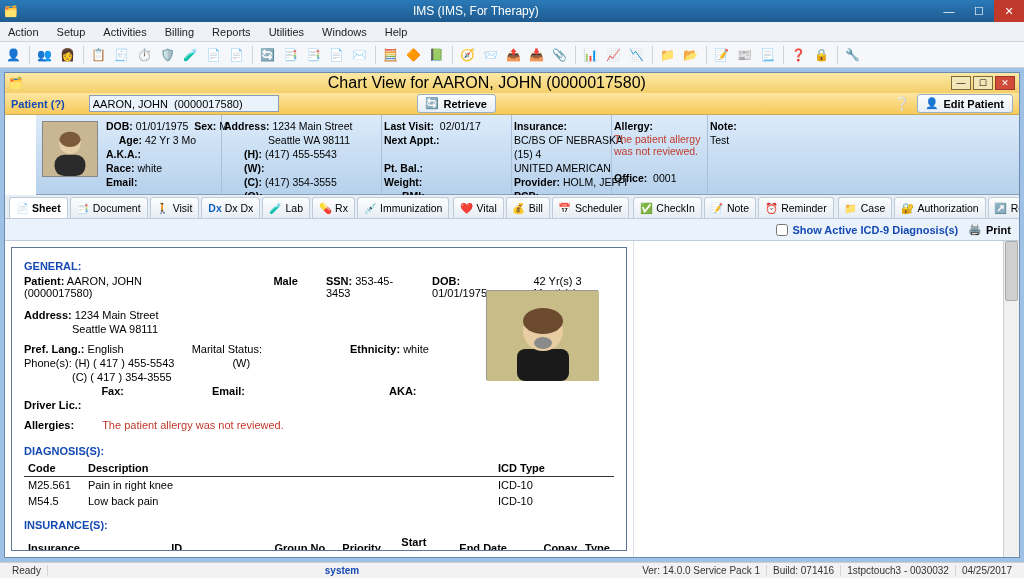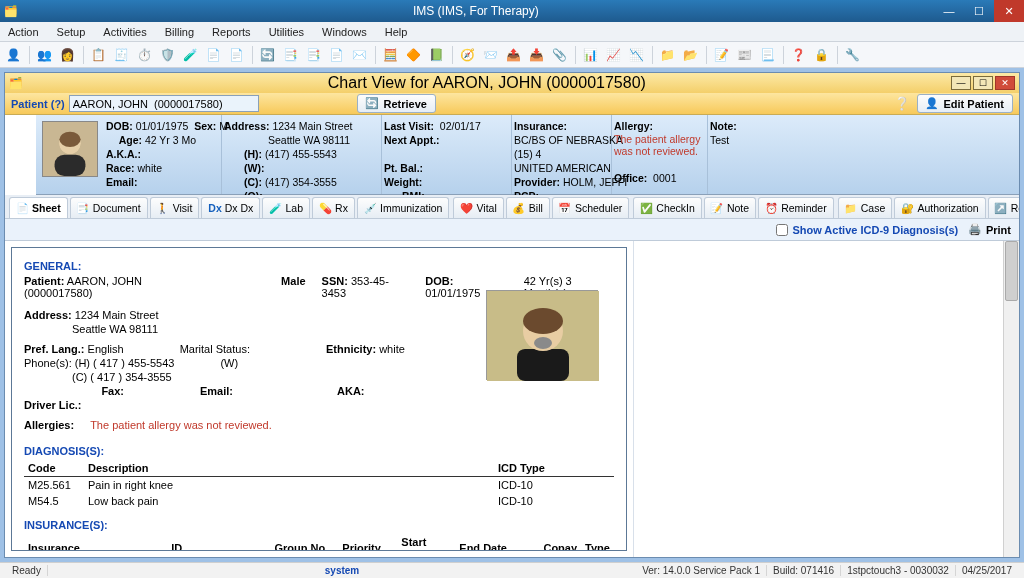--- a/index.html
+++ b/index.html
@@ -14,42 +14,42 @@
 .toolbar1 { height: 26px; background: #f5f7fa; border-bottom: 1px solid #cdd3db; display: flex; align-items: center; padding: 0 4px; gap: 3px; }
 .toolbar1 .ico { width: 20px; height: 20px; display: flex; align-items: center; justify-content: center; font-size: 12px; border-radius: 2px; }
 .toolbar1 .sep { width: 1px; height: 18px; background: #cdd3db; margin: 0 2px; }
 .workspace { background: #9fc1e6; padding: 4px 4px 4px 4px; height: calc(578px - 22px - 20px - 26px - 16px); }
 .subwin { border: 1px solid #6b8cb0; background: #fff; height: 100%; display: flex; flex-direction: column; }
 .subwin-title { height: 20px; background: linear-gradient(#fce9a6,#f4cf6a); display: flex; align-items: center; justify-content: space-between; padding: 0 4px; font-size: 11px; }
 .subwin-title .t { flex: 1; text-align: center; font-size: 16px; }
 .subwin-title .wb { display: flex; gap: 2px; }
 .subwin-title .wb div { width: 20px; height: 14px; border: 1px solid #7a6b3b; background: #f3e7b7; font-size: 9px; display: flex; align-items: center; justify-content: center;}
 .subwin-title .wb .cls { background: #d04b3a; color:#fff; border-color:#a0362a;}
-.patientbar { height: 22px; background: linear-gradient(#fde6a0,#f7c95a); border-bottom: 1px solid #c9ab55; display: flex; align-items: center; padding: 0 6px; gap: 4px; font-size: 11px; }
+.patientbar { height: 22px; background: linear-gradient(#fde6a0,#f7c95a); border-bottom: 1px solid #c9ab55; display: flex; align-items: center; padding: 0 6px; gap: 24px; font-size: 11px; }
 .patientbar input { height: 17px; width: 190px; font-size: 11px; padding: 0 3px; border: 1px solid #8aa0b8; background: #eaf3fb; }
 .btn { display: inline-flex; align-items: center; gap: 4px; padding: 2px 8px; border: 1px solid #9ab0c6; background: linear-gradient(#fdfdfd,#e6edf4); border-radius: 3px; font-size: 11px; font-weight: bold; cursor: pointer; }
 .patientbar .right { margin-left: auto; display: flex; gap: 6px; align-items: center; }
 .summary { height: 80px; background: linear-gradient(#dcebfa,#b6d1ec); border-bottom: 1px solid #8aa0b8; display: flex; font-size: 10.5px; margin-left: 31px; }
 .summary .photo { width: 56px; height: 56px; margin: 6px; background: #d8c4a0; border: 1px solid #888; position: relative; overflow: hidden; }
 .summary .photo svg { width: 100%; height: 100%; }
 .summary .col { padding: 4px 6px 2px 2px; border-right: 1px solid #a8c0d9; min-width: 0; }
 .summary .col:last-child { border-right: none; }
 .summary .lbl { font-weight: bold; display: inline-block; }
 .summary .row { white-space: nowrap; line-height: 14px; }
 .tabbar { height: 24px; background: #e8eef5; border-bottom: 1px solid #bfcbd9; display: flex; align-items: stretch; padding: 2px 4px 0 4px; gap: 2px; font-size: 10.5px; overflow: hidden; }
 .tab { display: flex; align-items: center; gap: 3px; padding: 2px 6px; border: 1px solid #bfcbd9; border-bottom: none; background: linear-gradient(#fdfdfd,#e6edf4); border-radius: 3px 3px 0 0; white-space: nowrap; }
 .tab.active { background: #fff; font-weight: bold; }
 .actionbar { height: 22px; background: #eaf2fb; border-bottom: 1px solid #bfcbd9; display: flex; align-items: center; justify-content: flex-end; padding: 0 8px; gap: 10px; font-size: 11px; }
 .actionbar .chk { display: flex; align-items: center; gap: 4px; color: #1549b3; font-weight: bold; }
 .actionbar .chk input { width:12px; height:12px; }
 .actionbar .prt { display: flex; align-items: center; gap: 4px; font-weight: bold; }
 .content { flex: 1; background: #fff; display: flex; overflow: hidden; }
 .sheet { flex: 1; border: 1px solid #5c7896; margin: 6px; padding: 8px 12px; overflow-y: auto; font-size: 11px; position: relative; }
 .sheet .sect { color: #1549b3; font-weight: bold; margin: 4px 0 3px 0; }
-.sheet .line { display: flex; gap: 16px; margin: 2px 0; }
+.sheet .line { display: flex; gap: 28px; margin: 2px 0; }
 .sheet .alert { color: #c0392b; }
 .sheet table { width: 100%; border-collapse: collapse; font-size: 11px; }
 .sheet table th { text-align: left; font-weight: bold; border-bottom: 1px solid #333; padding: 2px 4px; }
 .sheet table td { padding: 2px 4px; }
 .sheet .ptphoto { position: absolute; right: 28px; top: 42px; width: 112px; height: 90px; background: #bba; border: 1px solid #999; }
 .scrollcol { width: 16px; background: #f0f0f0; border-left: 1px solid #d0d0d0; position: relative; }
 .scrollcol .thumb { position: absolute; top: 0; left: 1px; right: 1px; height: 60px; background: #cfcfcf; border: 1px solid #aaa; border-radius: 2px; }
 .statusbar { height: 16px; background: #f2f2f2; border-top: 1px solid #cfcfcf; display: flex; align-items: center; font-size: 10px; padding: 0 6px; color: #333; }
 .statusbar .seg { padding: 0 6px; border-right: 1px solid #d5d5d5; }
 .statusbar .system { color: #1549b3; font-weight: bold; flex: 1; text-align: center; }
@@ -272,21 +272,21 @@
       <div class="line">
         <div><span style="font-weight:normal">Phone(s):</span> <span>(H)  ( 417 ) 455-5543</span></div>
         <div style="margin-left:30px"><span>(W)</span></div>
       </div>
       <div class="line" style="padding-left:48px">
             <span>(C)  ( 417 ) 354-3555</span>
           </div>
       <div class="line">
         <div style="width:100px;text-align:right"><span style="font-weight:bold">Fax:</span></div>
         <div style="margin-left:60px"><span style="font-weight:bold">Email:</span></div>
-        <div style="margin-left:88px"><span style="font-weight:bold">AKA:</span></div>
+        <div style="margin-left:116px"><span style="font-weight:bold">AKA:</span></div>
       </div>
       <div class="line">
             <span style="font-weight:bold">Driver Lic.:</span>
           </div>
       <div style="height:4px"></div>
       <div class="line">
             <span style="font-weight:bold">Allergies:</span> 
             <span class="alert">The patient allergy was not reviewed.</span>
           </div>
 

